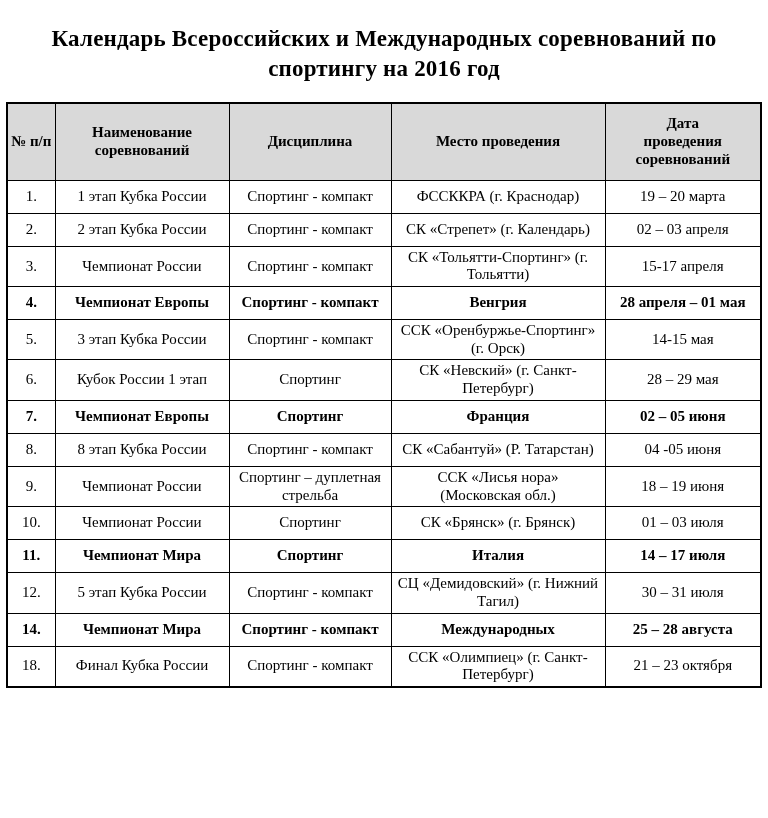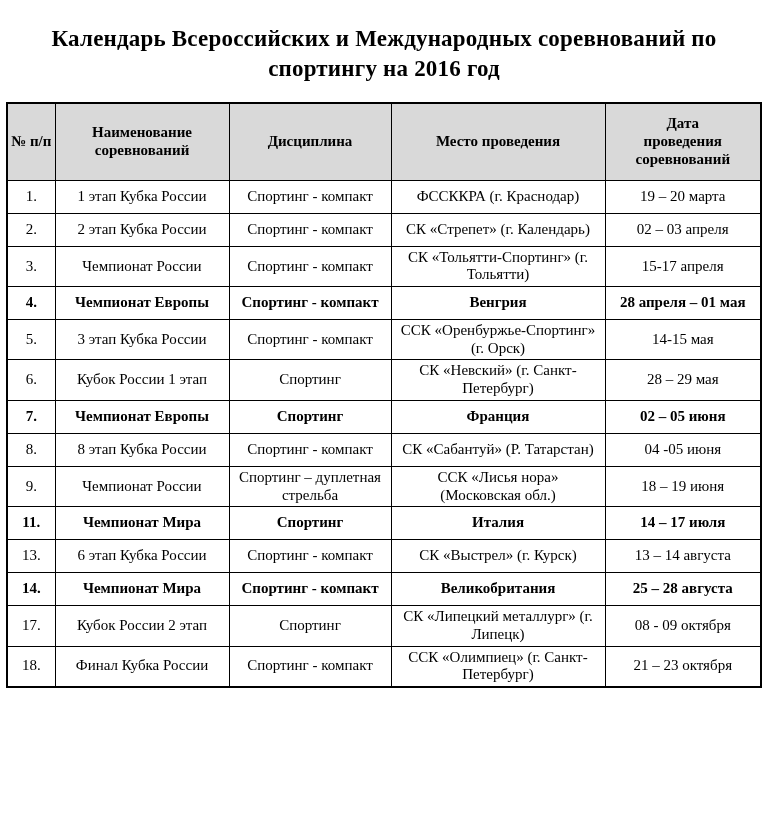--- a/index.html
+++ b/index.html
@@ -141,47 +141,47 @@
     <td>СК «Сабантуй» (Р. Татарстан)</td>
     <td>04 -05 июня</td>
   </tr>
         <tr>
     <td>9.</td>
     <td>Чемпионат России</td>
     <td>Спортинг – дуплетная стрельба</td>
     <td>ССК «Лисья нора» (Московская обл.)</td>
     <td>18 – 19 июня</td>
   </tr>
+        <tr>
+    <td>10.</td>
+    <td>Чемпионат России</td>
+    <td>Спортинг</td>
+    <td>СК «Брянск» (г. Брянск)</td>
+    <td>01 – 03 июля</td>
+  </tr>
         <tr class="bold">
     <td>11.</td>
     <td>Чемпионат Мира</td>
     <td>Спортинг</td>
     <td>Италия</td>
     <td>14 – 17 июля</td>
   </tr>
         <tr>
-    <td>13.</td>
-    <td>6 этап Кубка России</td>
+    <td>12.</td>
+    <td>5 этап Кубка России</td>
     <td>Спортинг - компакт</td>
-    <td>СК «Выстрел» (г. Курск)</td>
-    <td>13 – 14 августа</td>
+    <td>СЦ «Демидовский» (г. Нижний Тагил)</td>
+    <td>30 – 31 июля</td>
   </tr>
         <tr class="bold">
     <td>14.</td>
     <td>Чемпионат Мира</td>
     <td>Спортинг - компакт</td>
-    <td>Великобритания</td>
+    <td>Международных</td>
     <td>25 – 28 августа</td>
-  </tr>
-        <tr>
-    <td>17.</td>
-    <td>Кубок России 2 этап</td>
-    <td>Спортинг</td>
-    <td>СК «Липецкий металлург» (г. Липецк)</td>
-    <td>08 - 09 октября</td>
   </tr>
         <tr>
     <td>18.</td>
     <td>Финал Кубка России</td>
     <td>Спортинг - компакт</td>
     <td>ССК «Олимпиец» (г. Санкт-Петербург)</td>
     <td>21 – 23 октября</td>
   </tr>
       </tbody>
   </table>

